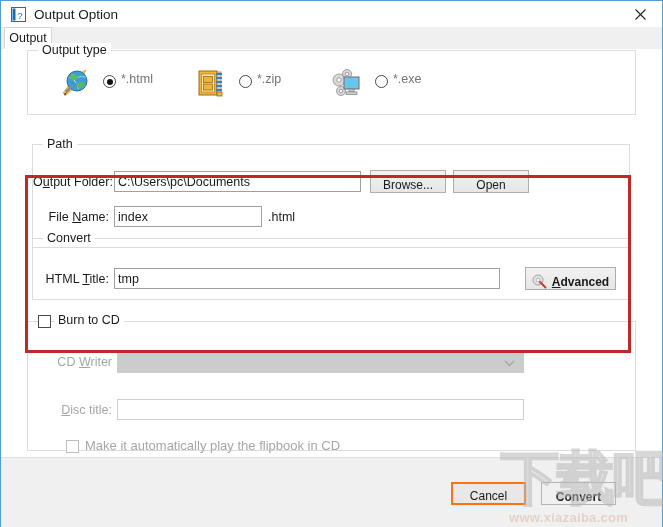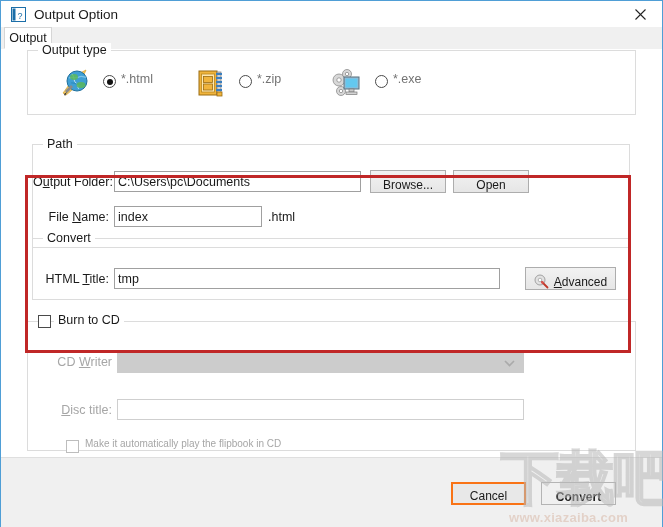--- a/index.html
+++ b/index.html
@@ -180,21 +180,21 @@
     position: absolute;
     width: 13px; height: 13px;
     box-sizing: border-box;
     border: 1px solid #4a4a4a;
     background: #ffffff;
     cursor: default;
   }
   .cbox.disabled { border-color: #bdbdbd; }
   .cbox-label {
     position: absolute;
-    font-size: 10px; color: #1a1a1a; white-space: nowrap; cursor: default;
+    font-size: 13px; color: #1a1a1a; white-space: nowrap; cursor: default;
   }
   .cbox-label.disabled { color: #a6a6a6; }
 
   
   #cd-writer-combo {
     position: absolute;
     box-sizing: border-box;
     background: #cccccc;
     border: 1px solid #cccccc;
   }
@@ -382,21 +382,21 @@
       <input class="textbox" id="file-name-input" style="left: 81px; top: 61px; width: 148px; height: 21px;" type="text" value="index">
       <span class="static-text" style="left:235px; top:65px;">.html</span>
     </div>
 
     <div class="group" id="grp-options">
       <span class="group-title">Convert</span>
 
       <span class="field-label" style="left:0px; top:33px; width:76px;"><span>HTML </span><span class="mn">T</span><span>itle:</span></span>
       <input class="textbox" id="html-title-input" style="left: 81px; top: 29px; width: 386px; height: 21px;" type="text" value="tmp">
       <div class="btn" style="left:492px; top:28px; width:91px; height:23px;">
-        <span style="display:inline-flex;align-items:center;gap:5px;">
+        <span style="display:inline-flex;align-items:center;gap:5px;font-weight:bold;">
           <span style="display:inline-block;width:15px;height:15px;">
             <svg width="15" height="15" viewBox="0 0 15 15">
               <circle cx="6" cy="6" r="5" fill="#e2e2e2" stroke="#9a9a9a" stroke-width="0.9"></circle>
               <circle cx="6" cy="6" r="1.8" fill="#ffffff" stroke="#9a9a9a" stroke-width="0.7"></circle>
               <path d="M8 8 L13.5 13.5" stroke="#c0392b" stroke-width="1.8" stroke-linecap="round"></path>
               <circle cx="8.5" cy="8.5" r="1.3" fill="#d9534f"></circle>
             </svg>
           </span>
           <span><span class="mn">A</span><span>dvanced</span></span>
         </span>

